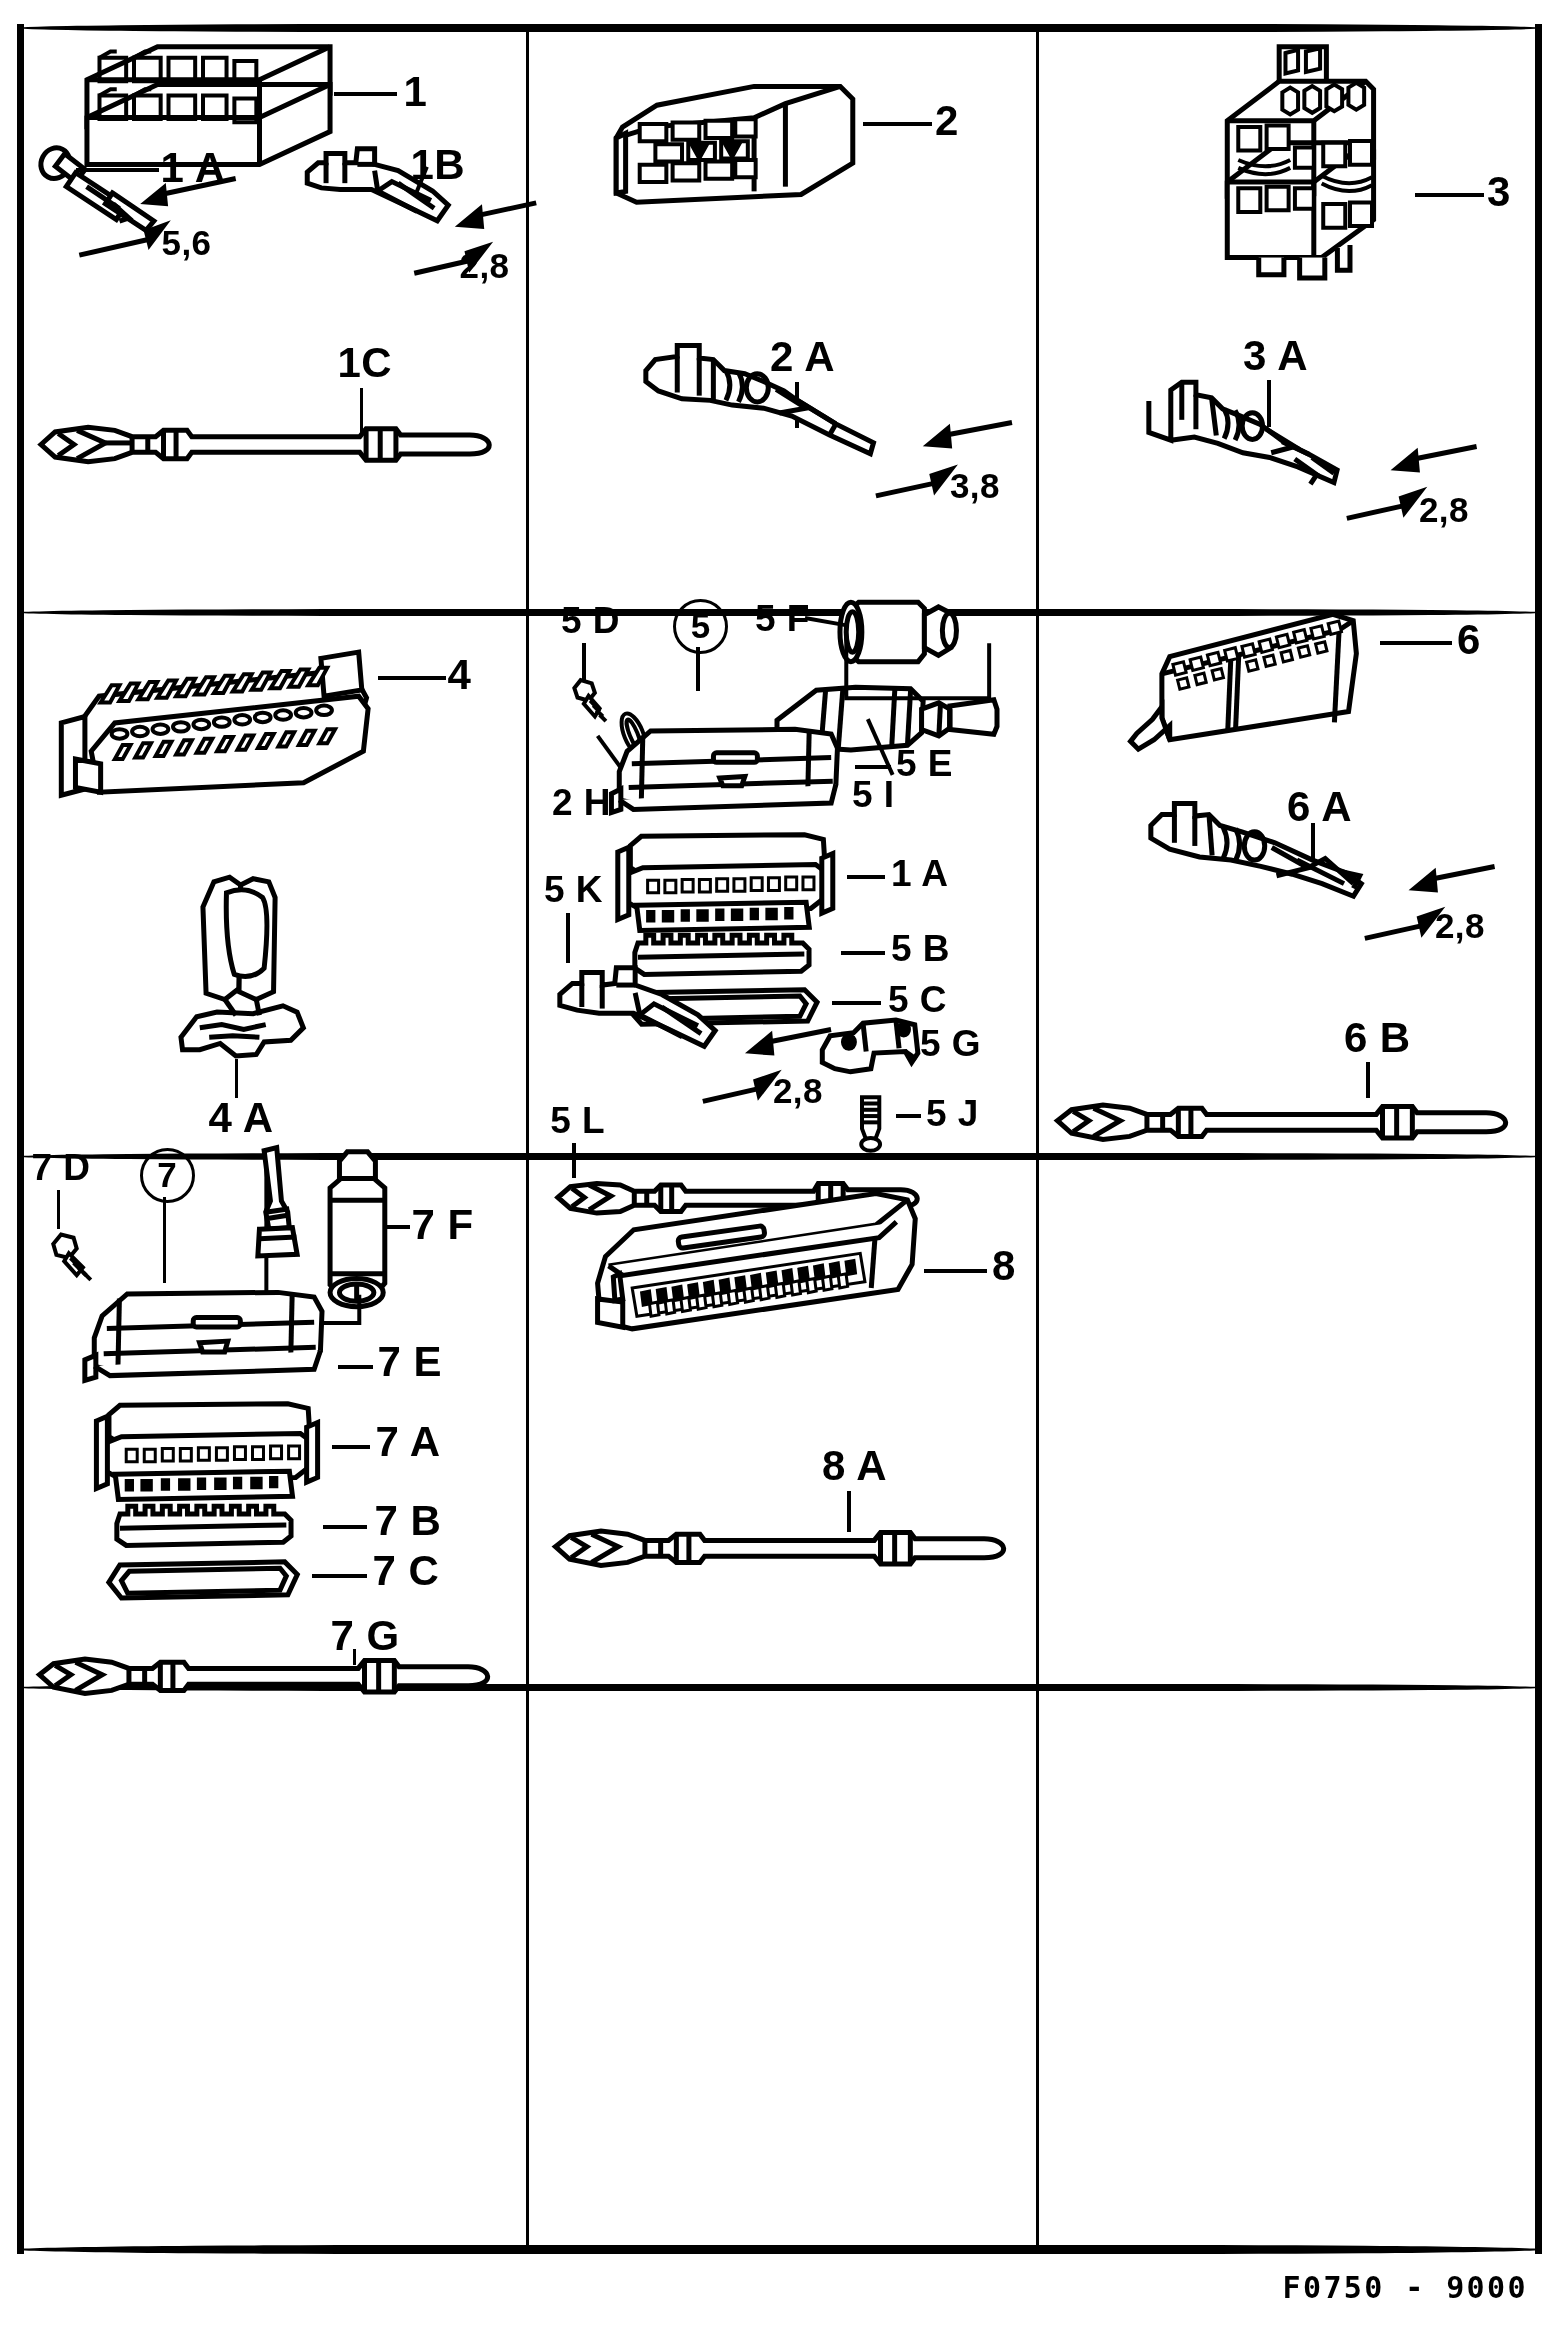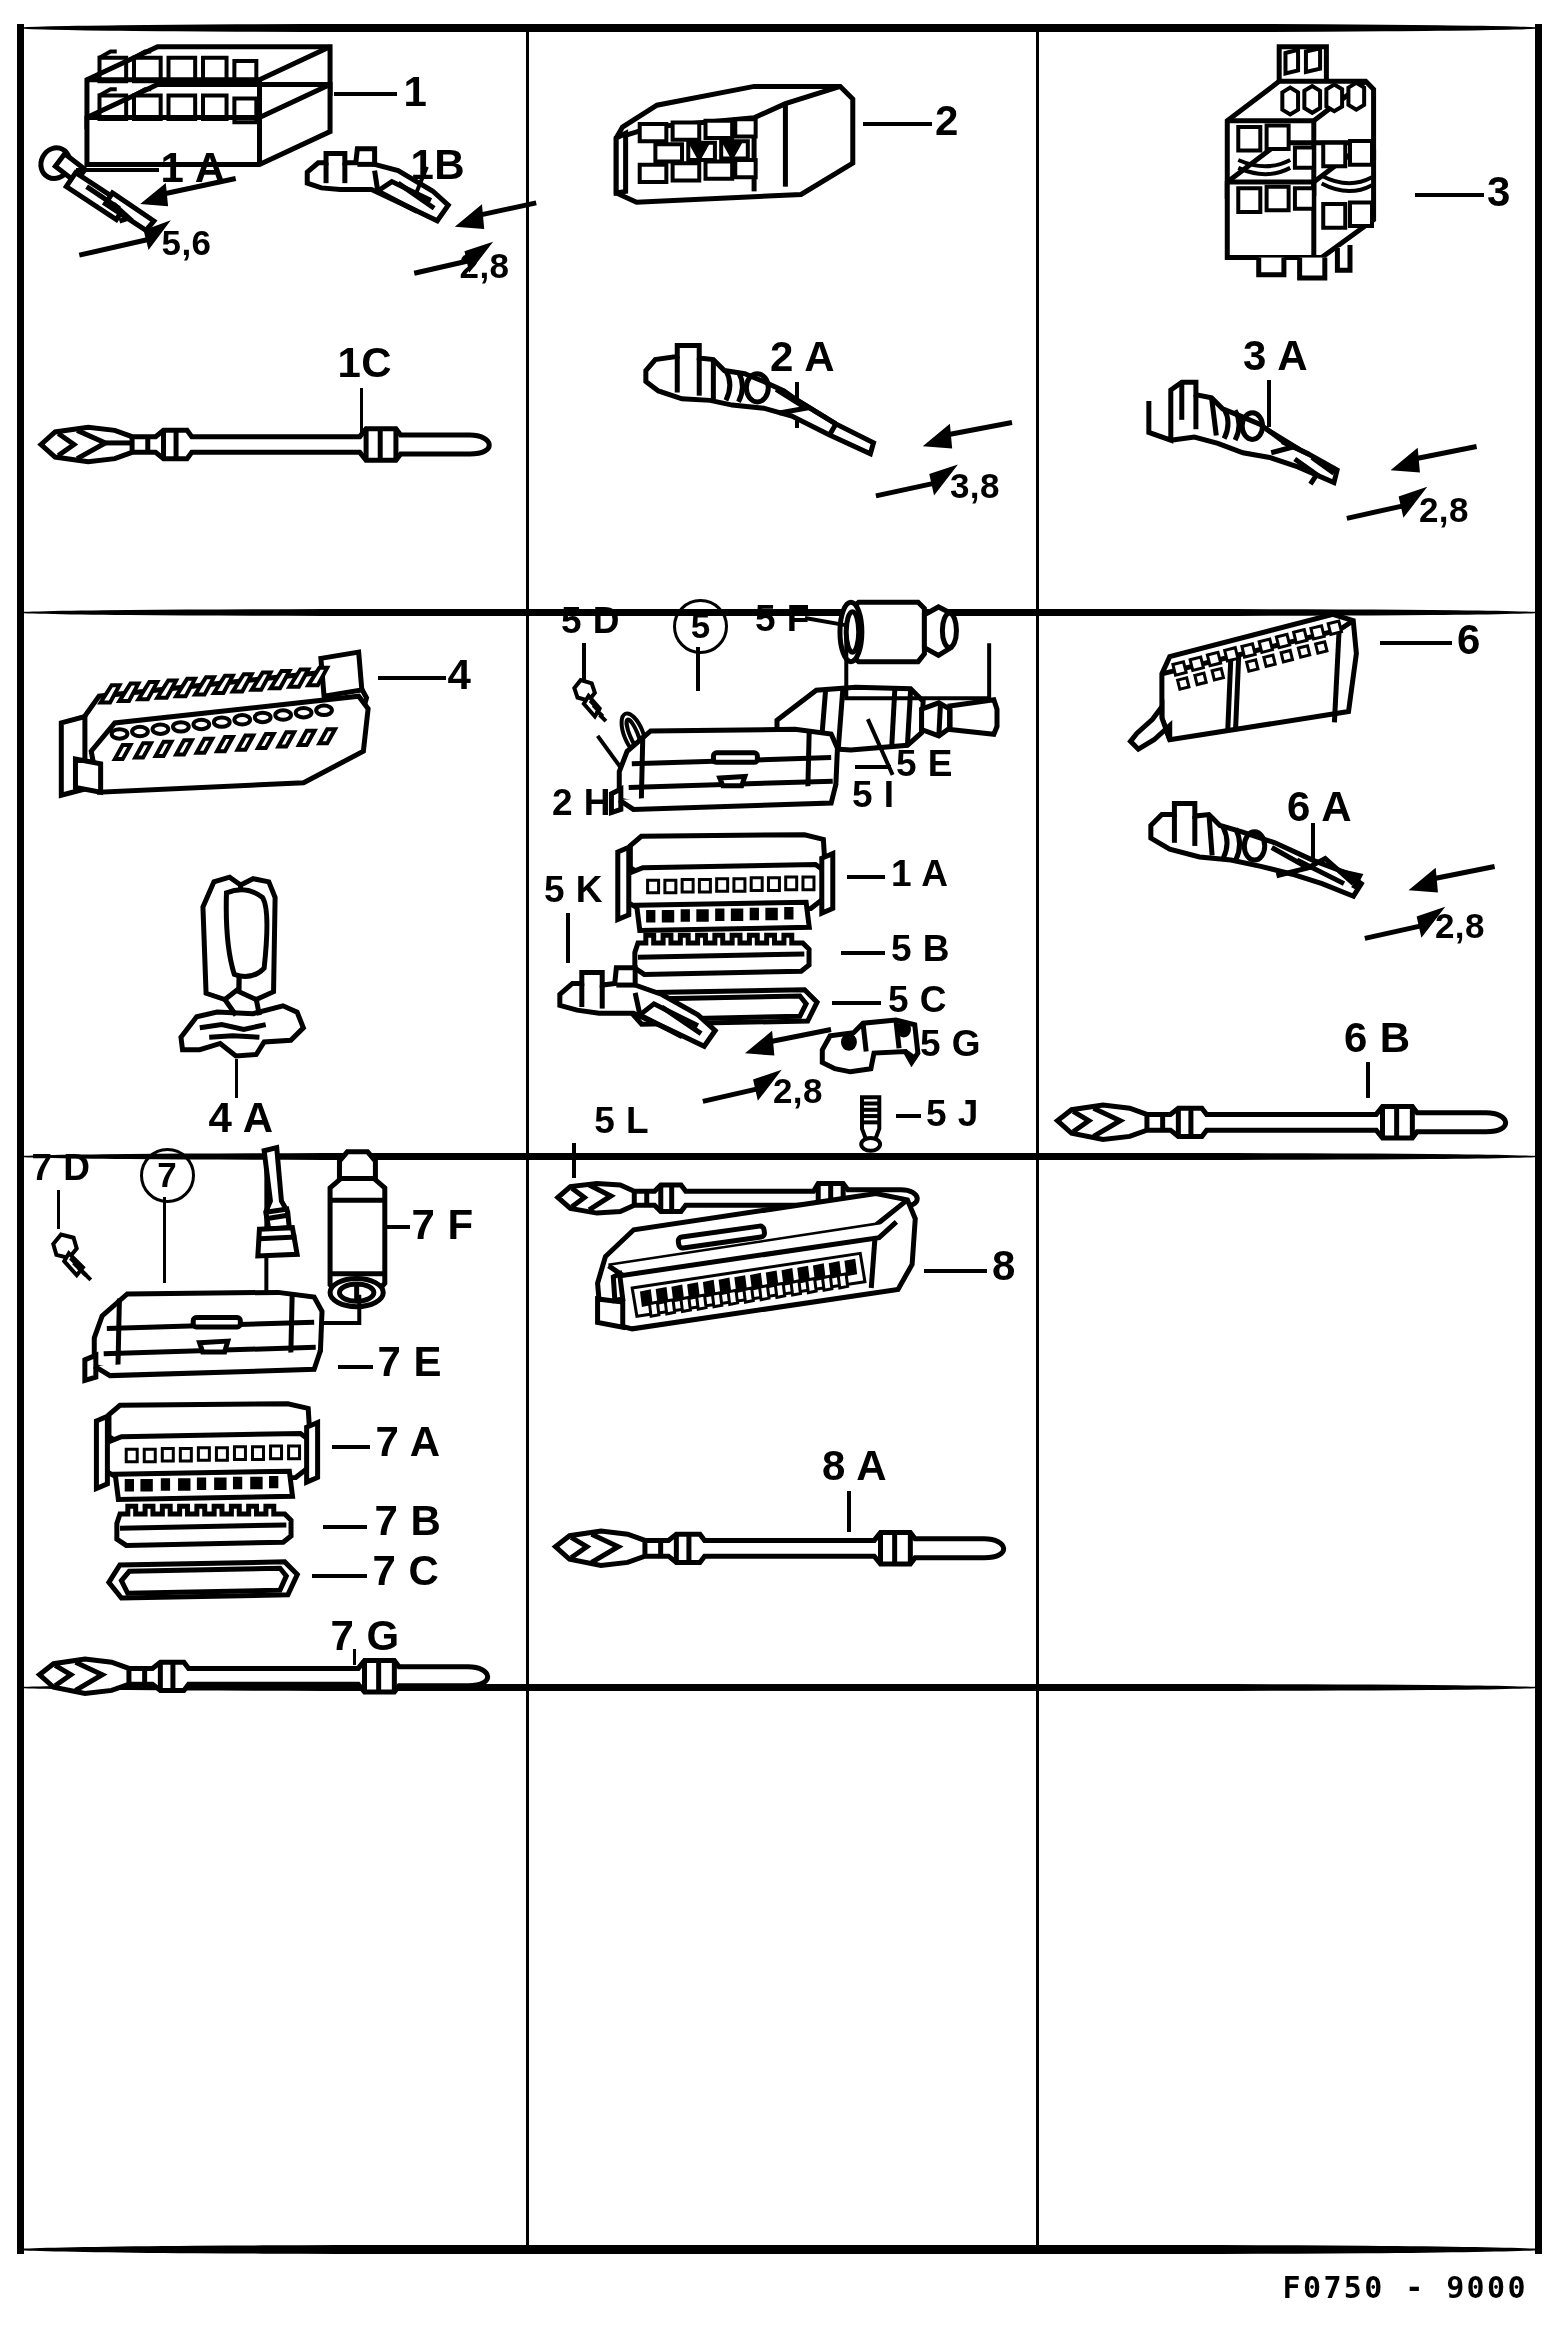--- a/index.html
+++ b/index.html
@@ -538,21 +538,21 @@
         <path d="M14 12 L36 12"></path>
           <path d="M14 20 L36 20"></path>
           <path d="M14 28 L36 28"></path>
         <path d="M14 36 L36 36"></path>
         <ellipse class="fillw" cx="25" cy="64" rx="12" ry="8"></ellipse>
       </g>
     </svg>
     <div class="leader lh" style="left:363px;top:520px;width:25px;"></div>
     <div class="lbl mid" style="left:393px;top:501px;">5 J</div>
 
-    <div class="lbl mid" style="left:17.3px;top:508px;margin-left:44px;">5 L</div>
+    <div class="lbl mid" style="left:17.3px;top:508px;">5 L</div>
     <div class="leader lv" style="left:39px;top:549px;height:35px;"></div>
     <svg class="art" style="left:14px;top:577px;" width="385" height="53" viewBox="0 0 490 68">
       <g stroke-width="5">
         <path class="fillw" d="M12 34 L28 20 L62 16 L92 18 L110 26 L136 26 L144 18 L170 18 L176 26
                                L340 26 L346 16 L378 16 L384 24 L452 24 C478 24 482 46 452 46
                                L384 46 L378 54 L346 54 L340 44 L176 44 L170 52 L144 52 L136 44
                                L110 44 L92 52 L62 54 L28 48 Z"></path>
         <path d="M30 22 L46 34 L30 46"></path>
         <path d="M52 18 L80 32 L52 50"></path>
         <path d="M110 26 L110 44"></path>

